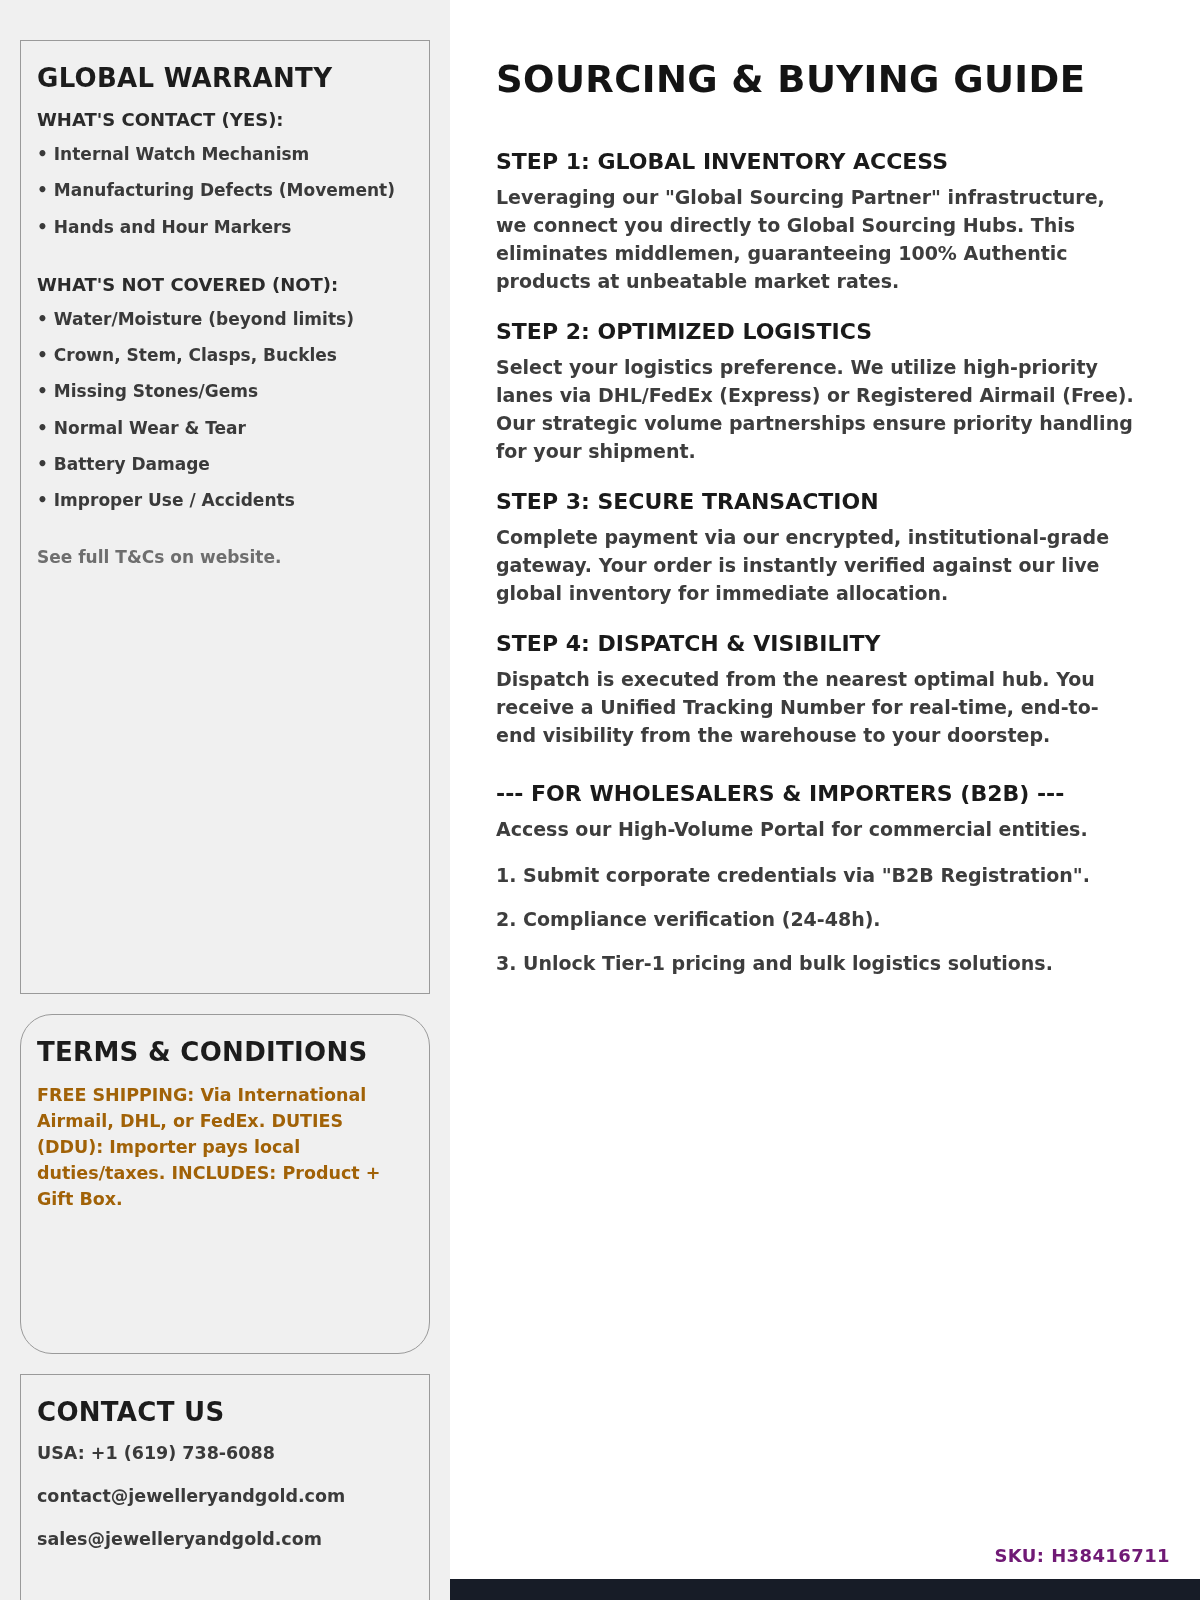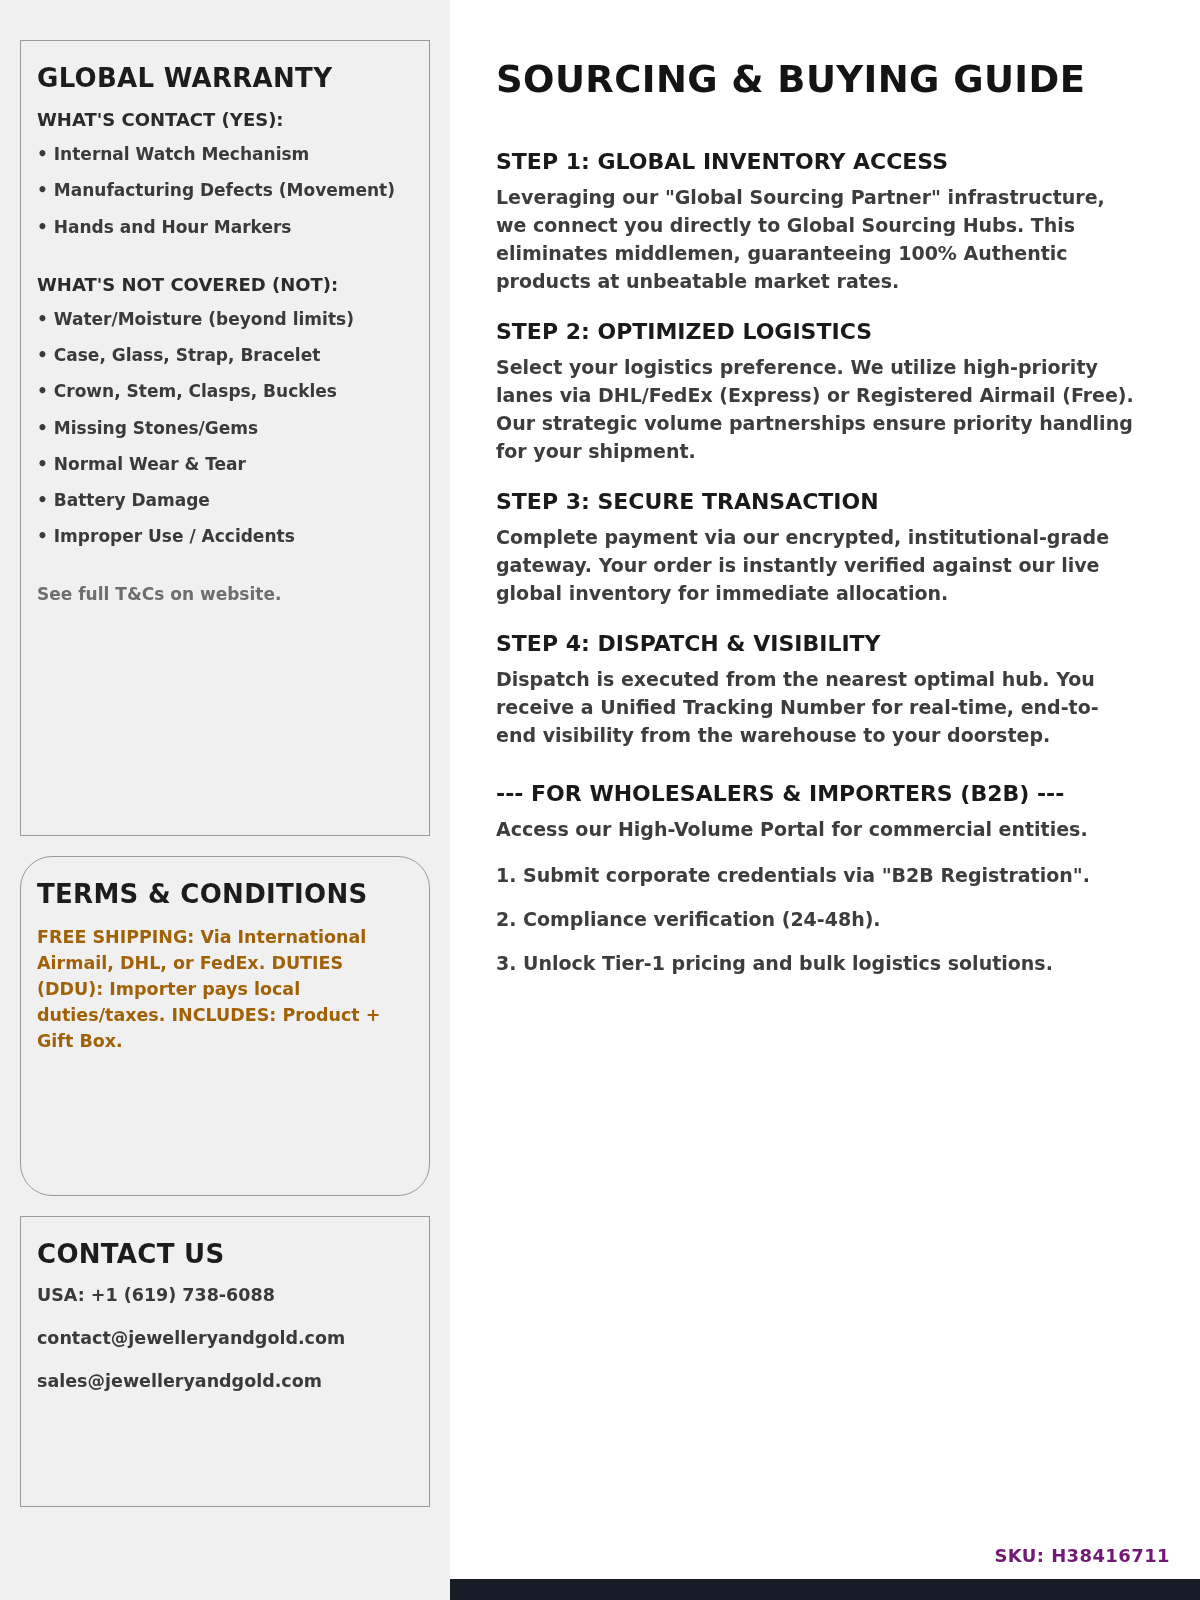--- a/index.html
+++ b/index.html
@@ -23,21 +23,21 @@
     width: 450px;
     background: #f0f0f0;
     padding: 40px 20px 20px 20px;
   }
   .box {
     border: 1px solid #9a9a9a;
     padding: 22px 18px 20px 16px;
     margin-bottom: 20px;
     background: #f0f0f0;
   }
-  .warranty-box { height: 796px; }
+  .warranty-box { height: 954px; }
   .terms-box    { height: 340px; border-radius: 32px; }
   .contact-box  { height: 291px; }
 
   .box h2 {
     font-size: 26px;
     font-weight: bold;
     color: #1c1c1c;
     letter-spacing: 0.3px;
     margin-bottom: 16px;
   }
@@ -137,21 +137,20 @@
       <h3>WHAT'S CONTACT (YES):</h3>
       <ul class="bullets">
         <li>Internal Watch Mechanism</li>
         <li>Manufacturing Defects (Movement)</li>
         <li>Hands and Hour Markers</li>
       </ul>
 
       <h3>WHAT'S NOT COVERED (NOT):</h3>
       <ul class="bullets">
         <li>Water/Moisture (beyond limits)</li>
-        <li>Case, Glass, Strap, Bracelet</li>
         <li>Crown, Stem, Clasps, Buckles</li>
         <li>Missing Stones/Gems</li>
         <li>Normal Wear &amp; Tear</li>
         <li>Battery Damage</li>
         <li>Improper Use / Accidents</li>
       </ul>
 
       <p class="footnote">See full T&amp;Cs on website.</p>
     </section>
 

